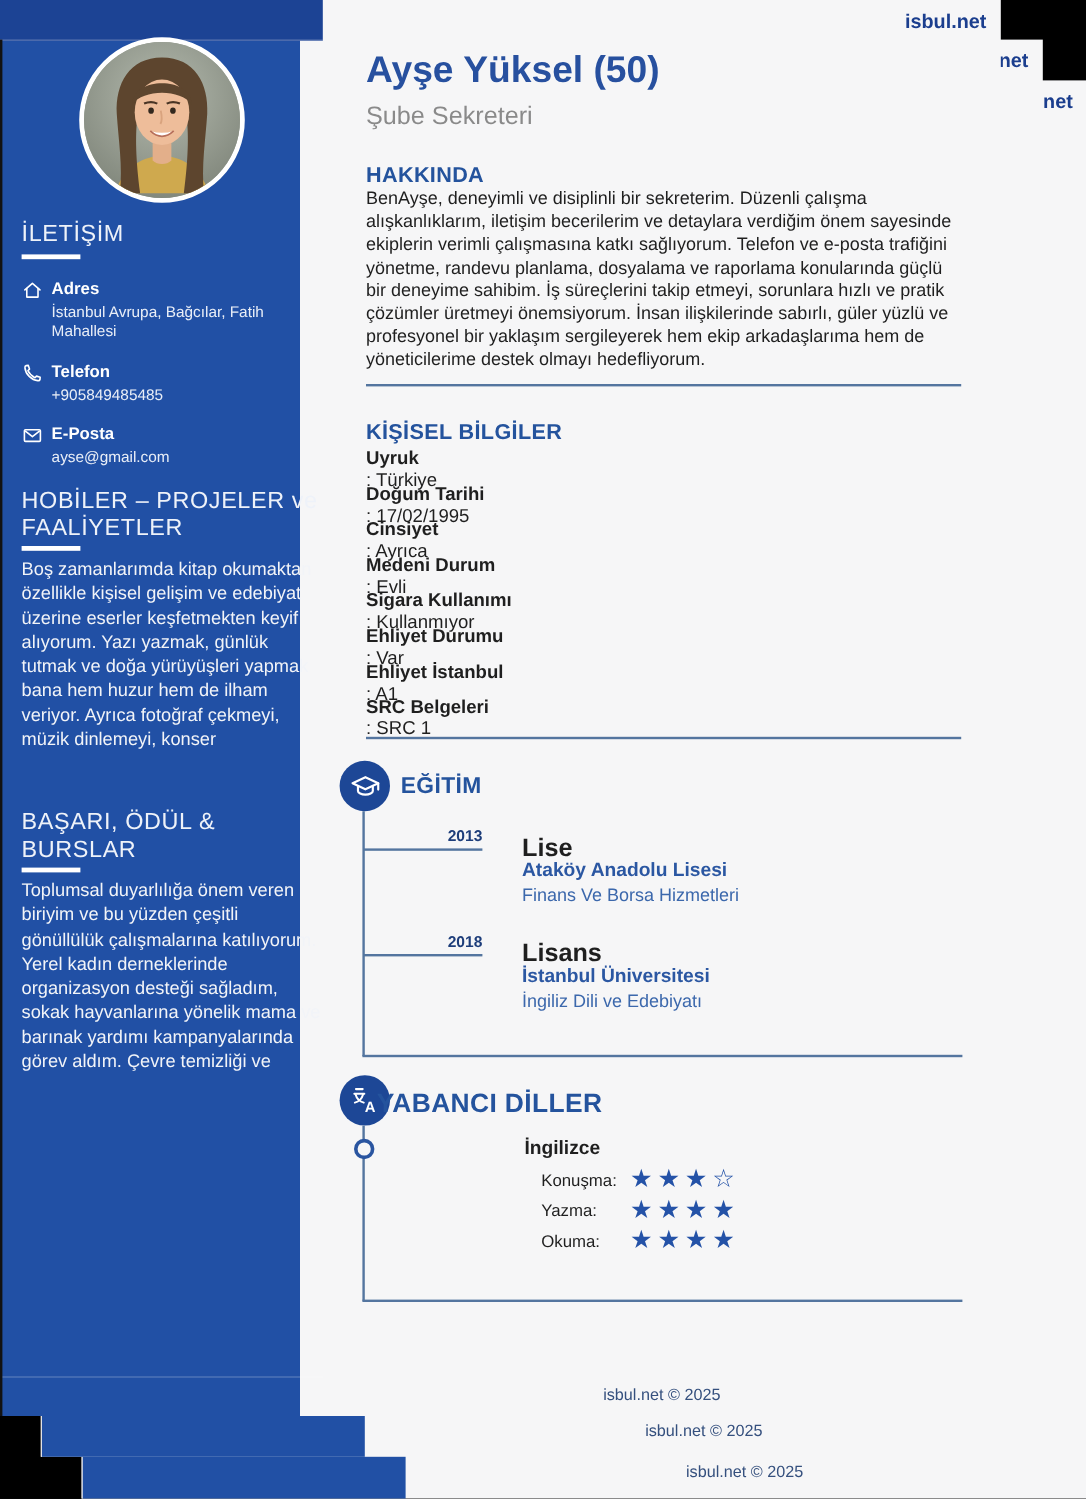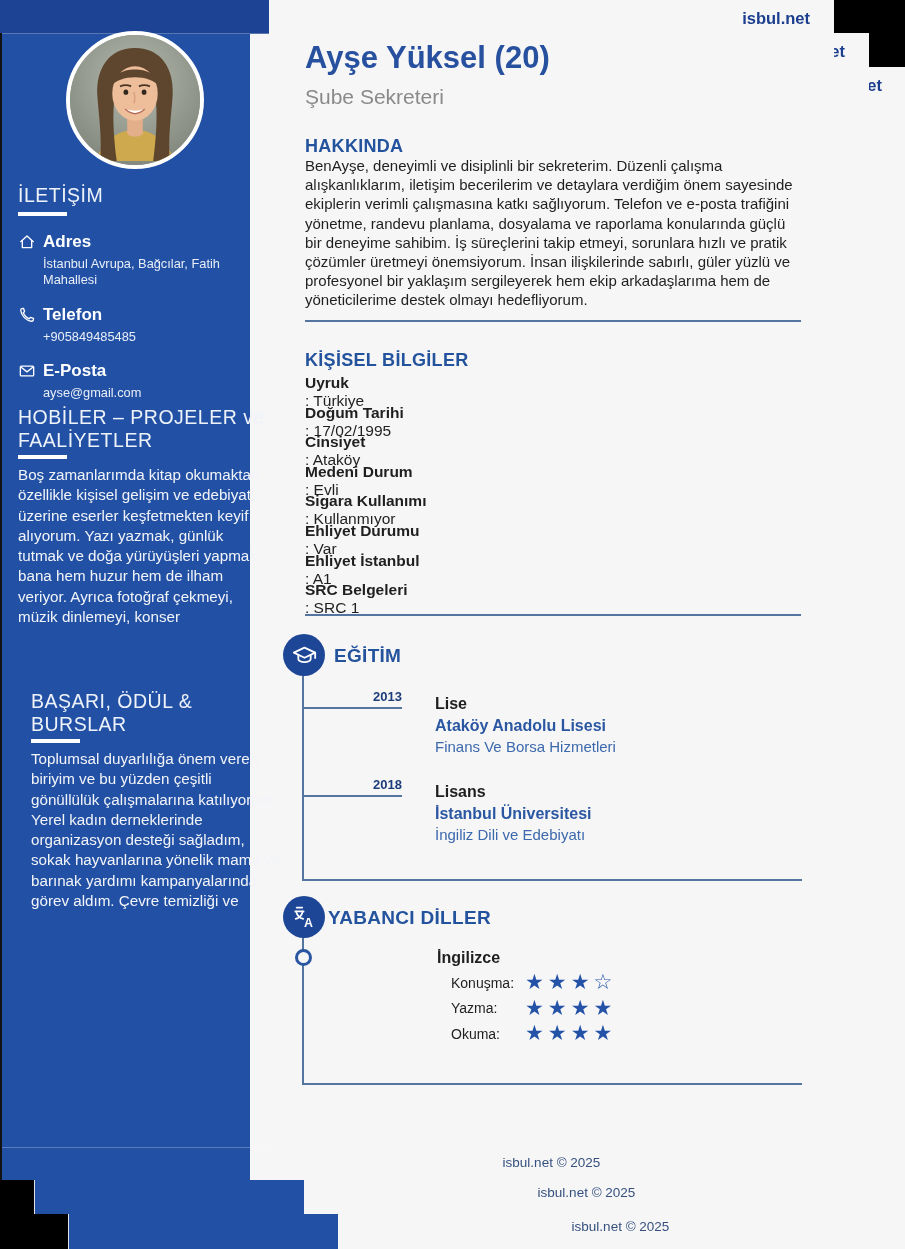--- a/index.html
+++ b/index.html
@@ -5,21 +5,21 @@
   html,body{margin:0;padding:0;background:#000;}
   .viewport{position:relative;width:905px;height:1249px;background:var(--backdrop,#000);
     overflow:hidden;font-family:"Liberation Sans",sans-serif;}
   .page{position:absolute;background:var(--page-bg,#f6f6f7);}
   .page-2,.page-3{border-left:1px solid #e2e2e6;}
   .page-1{left:0;top:0;width:834px;height:1180px;z-index:3;}
   .page-2{left:34px;top:33px;width:834px;height:1181px;z-index:2;}
   .page-3{left:68px;top:67px;width:837px;height:1183px;z-index:1;}
 
   .side-bg{position:absolute;left:0;top:0;width:269px;height:100%;background:var(--sidebar-blue,#2150a5);}
-  .page-wm{position:absolute;top:9px;right:24px;font-size:16.5px;font-weight:bold;color:var(--watermark-blue,#1b3e8e);}
+  .page-wm{position:absolute;top:9px;right:12px;font-size:16.5px;font-weight:bold;color:var(--watermark-blue,#1b3e8e);}
   .page-footer{position:absolute;left:269px;top:1152px;width:565px;text-align:center;
     font-size:13.5px;color:#35507e;}
 
   
   .sidebar{position:absolute;left:0;top:0;width:250px;height:1180px;background:var(--sidebar-blue,#2150a5);color:#f2f5fa;}
   .side-topbar{position:absolute;left:0;top:0;width:269px;height:33px;background:var(--sidebar-top-blue,#1c4394);
     border-bottom:1px solid rgba(255,255,255,.28);}
   .side-seam{position:absolute;left:0;top:1147px;width:269px;height:1px;background:rgba(255,255,255,.25);}
   .left-edge{position:absolute;left:0;top:33px;width:2px;height:1147px;background:#121212;}
   .photo{position:absolute;left:66px;top:31px;width:130px;height:130px;border:4px solid #fff;
@@ -28,21 +28,21 @@
 
   .side-sec{position:absolute;left:18px;width:240px;}
   .side-title{font-size:19.5px;line-height:22.5px;letter-spacing:.5px;color:#eef2f9;font-weight:400;}
   .side-underline{width:49px;height:4px;background:#fff;margin-top:5px;}
   .side-text{margin-top:6px;font-size:15.2px;line-height:20.3px;color:#f2f4f8;}
 
   .c-list{margin-top:16px;}
   .c-item{position:relative;padding-left:25px;margin-bottom:16px;}
   .c-icon{position:absolute;left:0;top:1px;width:18px;height:18px;}
   .c-icon svg{display:block;width:18px;height:18px;}
-  .c-label{font-size:17px;font-weight:bold;color:#fff;margin-bottom:4px;}
+  .c-label{font-size:14px;font-weight:bold;color:#fff;margin-bottom:4px;}
   .c-value{font-size:12.8px;line-height:16.5px;color:#e9eef7;max-width:212px;}
 
   
   .name{position:absolute;left:305px;top:40px;font-size:31px;font-weight:bold;color:var(--name-blue,#27509f);}
   .job-title{position:absolute;left:305px;top:85px;font-size:21px;color:#8a8a8a;}
   .sec-head{position:absolute;font-size:18px;font-weight:bold;letter-spacing:.3px;color:var(--heading-blue,#24539d);}
   .about-text{position:absolute;left:305px;top:156px;width:499px;font-size:15px;line-height:19.2px;color:#1f1f1f;}
   .hr{position:absolute;height:2px;background:var(--line-slate,#54759f);}
   .hr-about{left:305px;top:320px;width:496px;}
   .hr-personal{left:305px;top:614px;width:496px;}
@@ -59,21 +59,21 @@
   .vline{position:absolute;left:302px;width:2px;background:var(--line-slate,#54759f);}
   .vline-edu{top:676px;height:204px;}
   .vline-lang{top:938px;height:146px;}
   .lang-node{position:absolute;left:295px;top:949px;width:11px;height:11px;border:3px solid #2a55a0;
     border-radius:50%;background:var(--page-bg,#f6f6f7);}
 
   .edu-list{position:absolute;left:303px;top:688px;width:499px;}
   .edu-entry{position:relative;height:88px;}
   .edu-year{position:absolute;left:0;top:1px;width:99px;text-align:right;font-size:13px;font-weight:bold;color:#1d3d7a;}
   .edu-yearline{position:absolute;left:0;top:19px;width:99px;height:2px;background:var(--line-slate,#54759f);}
-  .edu-degree{position:absolute;left:132px;top:7px;font-size:16px;font-weight:bold;color:#1f1f1f;}
+  .edu-degree{position:absolute;left:132px;top:7px;font-size:21px;font-weight:bold;color:#1f1f1f;}
   .edu-school{position:absolute;left:132px;top:29px;font-size:16px;font-weight:bold;color:var(--link-blue,#2b57a2);}
   .edu-field{position:absolute;left:132px;top:50px;font-size:15px;color:#3c68ac;}
 
   .lang-block{position:absolute;left:303px;top:949px;width:499px;}
   .lang-name{margin-left:134px;font-size:16px;font-weight:bold;color:#1f1f1f;height:21px;}
   .lang-skill{display:flex;align-items:center;height:25.6px;margin-left:148px;}
   .lang-skill-label{width:74px;font-size:14px;color:#1f1f1f;}
   .stars{font-family:"DejaVu Sans",sans-serif;font-size:21px;color:var(--star-blue,#2452a7);line-height:21px;}
   .stars span{margin-right:4px;}
 </style>
@@ -160,49 +160,49 @@
             </div>
           </div>
       </section>
 
       <section class="side-sec" style="top:406px;">
         <div class="side-title" style="width:250px;">HOBİLER – PROJELER ve FAALİYETLER</div>
         <div class="side-underline" style="margin-top:4px;"></div>
         <div class="side-text" style="width:247px;">Boş zamanlarımda kitap okumaktan özellikle kişisel gelişim ve edebiyat üzerine eserler keşfetmekten keyif alıyorum. Yazı yazmak, günlük tutmak ve doğa yürüyüşleri yapmak bana hem huzur hem de ilham veriyor. Ayrıca fotoğraf çekmeyi, müzik dinlemeyi, konser</div>
       </section>
 
-      <section class="side-sec" style="top:690px;margin-left:13px;">
+      <section class="side-sec" style="top:674px;">
         <div class="side-title">BAŞARI, ÖDÜL &amp; BURSLAR</div>
         <div class="side-underline" style="margin-top:4px;"></div>
         <div class="side-text" style="width:250px;">Toplumsal duyarlılığa önem veren biriyim ve bu yüzden çeşitli gönüllülük çalışmalarına katılıyorum. Yerel kadın derneklerinde organizasyon desteği sağladım, sokak hayvanlarına yönelik mama ve barınak yardımı kampanyalarında görev aldım. Çevre temizliği ve</div>
       </section>
     </aside>
 
     <div class="page-wm">isbul.net</div>
 
-    <h1 class="name" style="margin:0;">Ayşe Yüksel (20)</h1>
+    <h1 class="name" style="margin:0;">Ayşe Yüksel (50)</h1>
     <div class="job-title">Şube Sekreteri</div>
 
     <div class="sec-head" style="left:305px;top:136px;">HAKKINDA</div>
     <div class="about-text">BenAyşe, deneyimli ve disiplinli bir sekreterim. Düzenli çalışma alışkanlıklarım, iletişim becerilerim ve detaylara verdiğim önem sayesinde ekiplerin verimli çalışmasına katkı sağlıyorum. Telefon ve e-posta trafiğini yönetme, randevu planlama, dosyalama ve raporlama konularında güçlü bir deneyime sahibim. İş süreçlerini takip etmeyi, sorunlara hızlı ve pratik çözümler üretmeyi önemsiyorum. İnsan ilişkilerinde sabırlı, güler yüzlü ve profesyonel bir yaklaşım sergileyerek hem ekip arkadaşlarıma hem de yöneticilerime destek olmayı hedefliyorum.</div>
     <div class="hr hr-about"></div>
 
     <div class="sec-head" style="left:305px;top:350px;">KİŞİSEL BİLGİLER</div>
     <div class="p-rows" id="personal-rows">
         <div class="p-row">
           <span class="p-label">Uyruk</span>
           <span class="p-value">: Türkiye</span>
         </div>
         <div class="p-row">
           <span class="p-label">Doğum Tarihi</span>
           <span class="p-value">: 17/02/1995</span>
         </div>
         <div class="p-row">
           <span class="p-label">Cinsiyet</span>
-          <span class="p-value">: Ataköy</span>
+          <span class="p-value">: Ayrıca</span>
         </div>
         <div class="p-row">
           <span class="p-label">Medeni Durum</span>
           <span class="p-value">: Evli</span>
         </div>
         <div class="p-row">
           <span class="p-label">Sigara Kullanımı</span>
           <span class="p-value">: Kullanmıyor</span>
         </div>
         <div class="p-row">
@@ -251,21 +251,21 @@
       <svg viewBox="0 0 24 24">
         <g fill="none" stroke="#fff" stroke-width="1.5" stroke-linecap="round">
           <path d="M5 3.2 h5"></path>
           <path d="M3.8 6.6 h7.4"></path>
           <path d="M4.6 6.8 C5.6 10.4 8.4 12.6 10.8 13.2"></path>
           <path d="M10.4 6.8 C9.4 10.4 6.6 12.6 4.2 13.2"></path>
         </g>
         <text x="11.5" y="20.5" font-size="11" font-weight="bold" fill="#fff" font-family="Liberation Sans, sans-serif">A</text>
       </svg>
     </div>
-    <div class="sec-head" style="left:328px;top:907px;font-size:19px;">YABANCI DİLLER</div>
+    <div class="sec-head" style="left:314px;top:907px;font-size:22px;">YABANCI DİLLER</div>
     <div class="vline vline-lang"></div>
     <div class="lang-node"></div>
     <div class="lang-block" id="lang-block">
         <div class="lang-name">İngilizce</div>
         <div class="lang-skill">
           <span class="lang-skill-label">Konuşma:</span>
           <span class="stars"><span>★</span><span>★</span><span>★</span><span>☆</span></span>
         </div>
         <div class="lang-skill">
           <span class="lang-skill-label">Yazma:</span>

